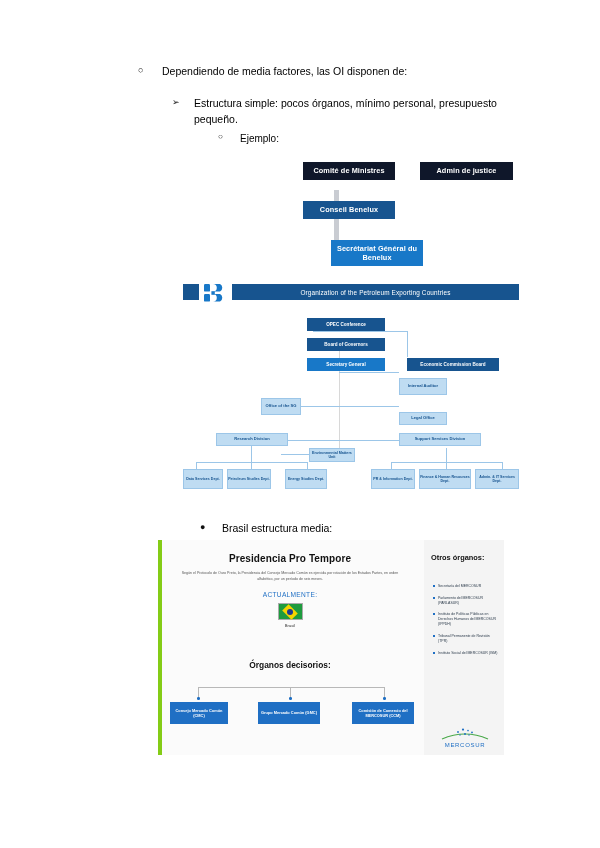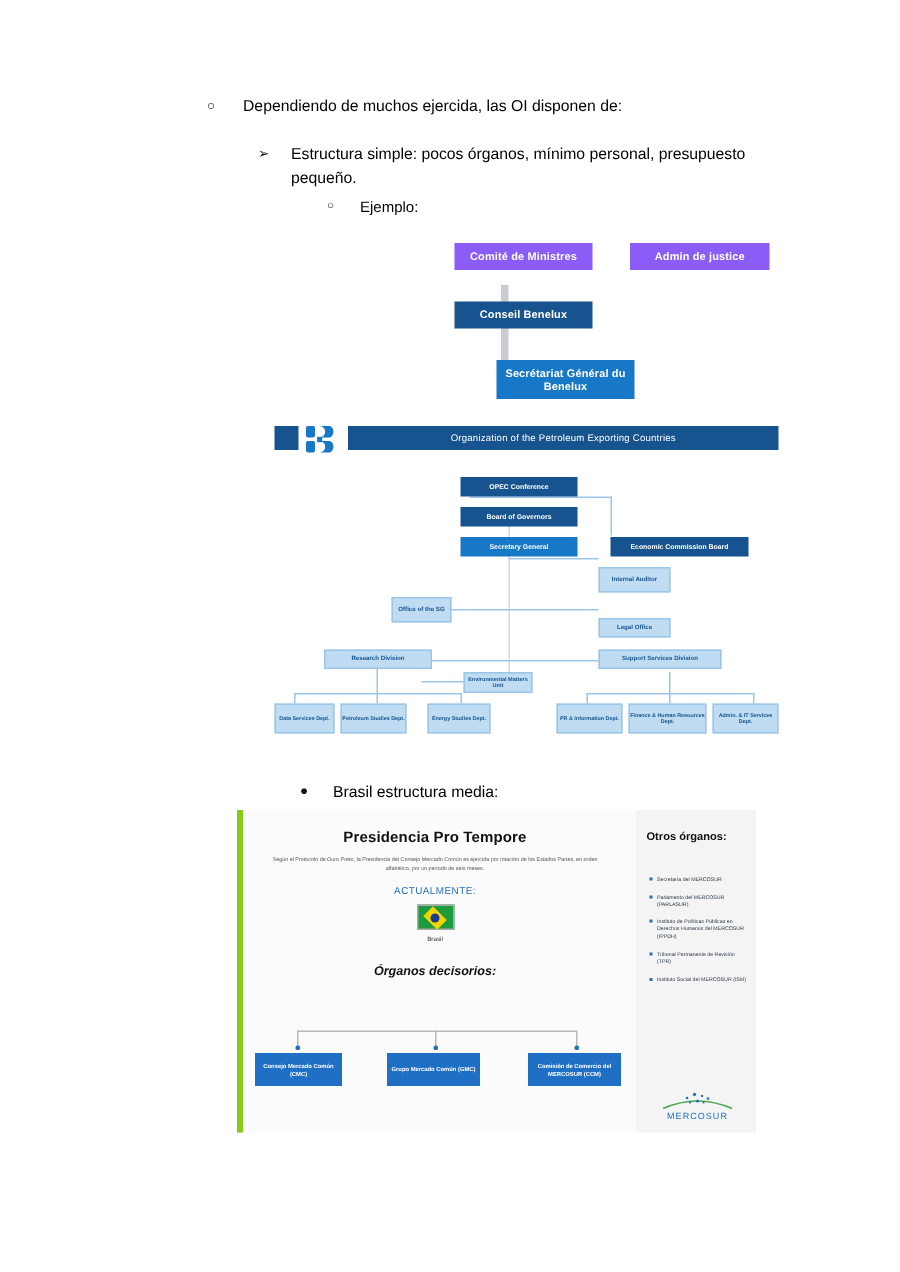--- a/index.html
+++ b/index.html
@@ -35,21 +35,21 @@
   
   .fig { position:absolute; }
 
   
   #benelux { left:183px; top:160px; width:336px; height:107px; }
   .bx {
     position:absolute; color:#fff; text-align:center;
     font-weight:bold; display:flex; align-items:center; justify-content:center;
     line-height:1.25; letter-spacing:.1px;
   }
-  .bx-navy { background:#8b5cf6; }
+  .bx-navy { background:#0f172a; }
   .bx-mid  { background:#17548f; }
   .bx-lite { background:#1878c8;margin-left:28px; }
   .bn-conn { position:absolute; background:#c9ccd2; }
 
   
   #opec { left:183px; top:284px; width:336px; height:215px; }
   #opec .band { position:absolute; left:49px; top:0px; width:287px; height:16px;
       background:#17548f; color:#fff; font-size:6.4px; display:flex;
       align-items:center; justify-content:center; letter-spacing:.15px; }
   #opec .sq { position:absolute; left:0px; top:0px; width:16px; height:16px; background:#17548f; }
@@ -75,21 +75,21 @@
   .m-now { font-size:6.6px; text-align:center; color:#1f6fc4; margin-top:9px;
       letter-spacing:.3px; }
   .flag { width:25px; height:17px; margin:5px auto 0 auto; position:relative;
       background:#1e9b3e; border:0.5px solid #aaa; }
   .flag .rhomb { position:absolute; left:50%; top:50%; width:13px; height:9px;
       transform:translate(-50%,-50%) rotate(45deg); background:#f5d400; }
   .flag .globe { position:absolute; left:50%; top:50%; width:6px; height:6px;
       transform:translate(-50%,-50%); background:#1d3a8f; border-radius:50%; }
   .m-country { font-size:4.2px; text-align:center; color:#333; margin-top:3px; }
   .m-sub { font-weight:bold; font-size:8.4px; text-align:center; color:#111;
-      margin-top:14px;font-style:italic; }
+      margin-top:32px; }
   .mb { position:absolute; background:#1f6fc4; color:#fff; font-weight:bold;
       font-size:3.9px; text-align:center; display:flex; align-items:center;
       justify-content:center; line-height:1.3; padding:0 2px; }
   .mln { position:absolute; background:#b8b8b8; }
   .mdot { position:absolute; width:2.5px; height:2.5px; background:#1f6fc4; border-radius:50%; }
   .r-title { font-weight:bold; font-size:7.4px; color:#111; margin:13px 0 0 7px; }
   .r-list { list-style:none; margin:22px 0 0 0; padding:0 4px 0 9px; }
   .r-list li { font-size:3.5px; color:#2b3a4a; line-height:1.45; margin-bottom:6.5px;
       position:relative; padding-left:5px; }
   .r-list li:before { content:""; position:absolute; left:0; top:1.3px;
@@ -98,21 +98,21 @@
   .mlogo-txt { position:absolute; left:0; bottom:1px; width:54px; text-align:center;
       font-size:6px; color:#1f6fc4; letter-spacing:.7px; }
 </style>
 </head>
 <body>
 
 <div class="doc">
 
   <div class="li lvl1">
     <span class="bullet">○</span>
-    <span class="li-text">Dependiendo de muchos ejercida, las OI disponen de:</span>
+    <span class="li-text">Dependiendo de media factores, las OI disponen de:</span>
   </div>
 
   <div class="li lvl2">
     <span class="bullet">➢</span>
     <span class="li-text">Estructura simple: pocos órganos, mínimo personal, presupuesto pequeño.</span>
   </div>
 
   <div class="li lvl3">
     <span class="bullet">○</span>
     <span class="li-text">Ejemplo:</span>

